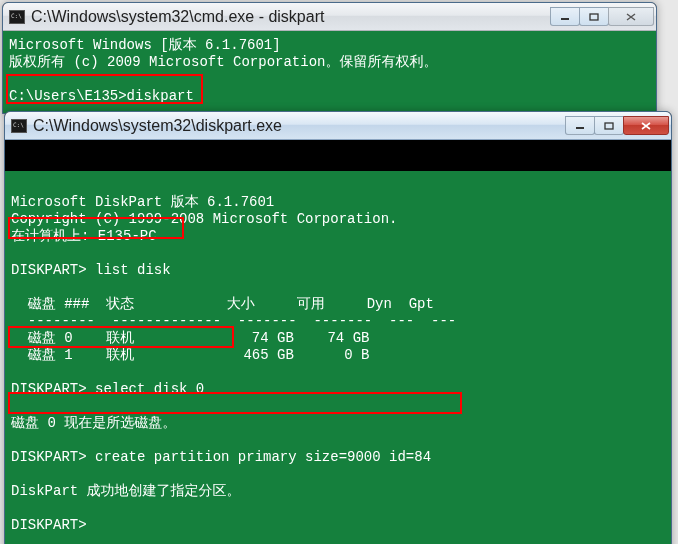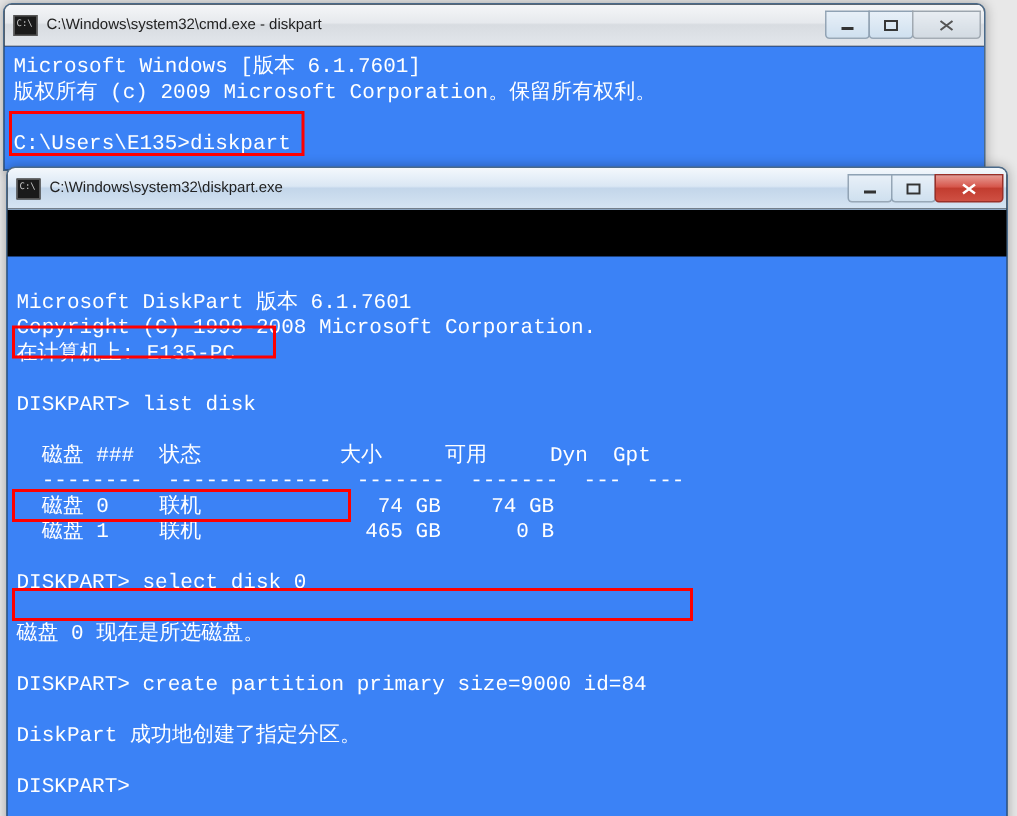--- a/index.html
+++ b/index.html
@@ -42,21 +42,21 @@
   }
   .title-icon::after {
     content: "C:\\";
     position: absolute;
     top: 1px; left: 1px;
     font-size: 6px;
     color: #ccc;
     font-family: monospace;
   }
   .title-text {
-    font-size: 10px;
+    font-size: 16px;
     color: #222;
     flex: 1;
     white-space: nowrap;
     overflow: hidden;
   }
   .win-btns {
     display: flex;
     gap: 0;
   }
   .win-btn {
@@ -82,21 +82,21 @@
     border-color: #9a3028;
     border-radius: 0 0 3px 3px;
   }
   .win-btn.close.inactive {
     background: linear-gradient(to bottom, #e8edf2, #d2dae2);
     color: #666;
     border-color: rgba(120,130,140,0.6);
   }
   .win-btn svg { display: block; }
   .console {
-    background: #3b82f6;
+    background: #15803d;
     color: #fff;
     font-family: "NSimSun","SimSun","Courier New", monospace;
     font-size: 14px;
     line-height: 17px;
     padding: 6px 6px 4px 6px;
     white-space: pre;
   }
   #win1 { left: 2px; top: 2px; width: 655px; }
   #win1 .console { height: 82px; }
   #win2 { left: 4px; top: 111px; width: 668px; }

